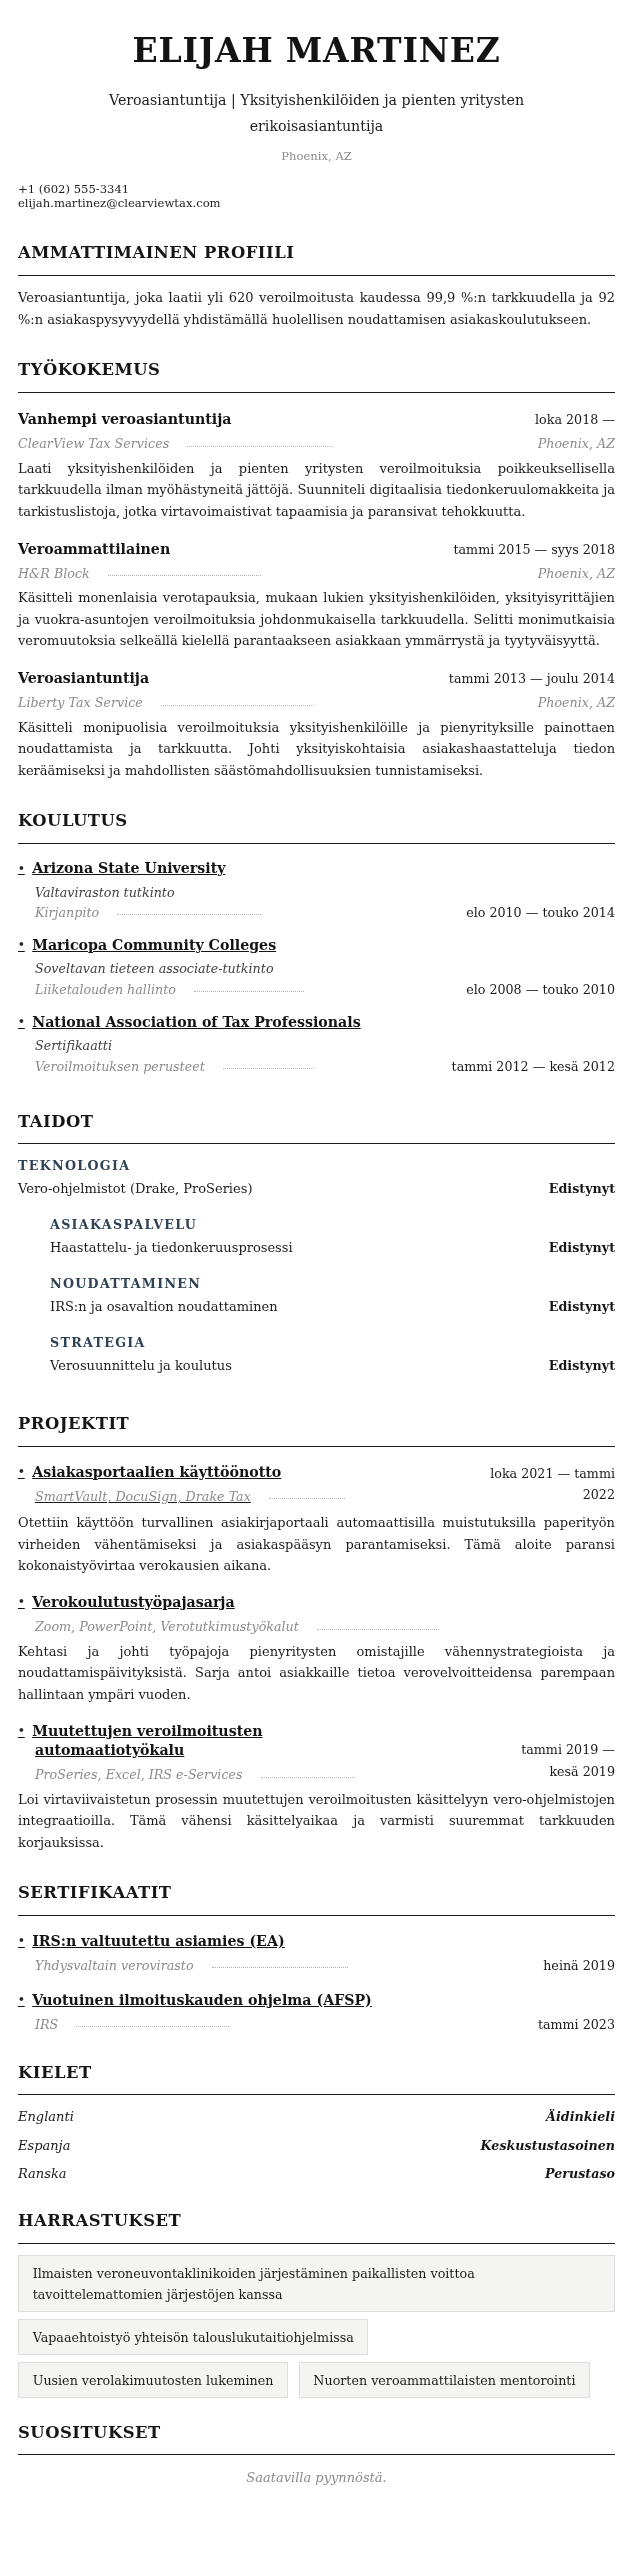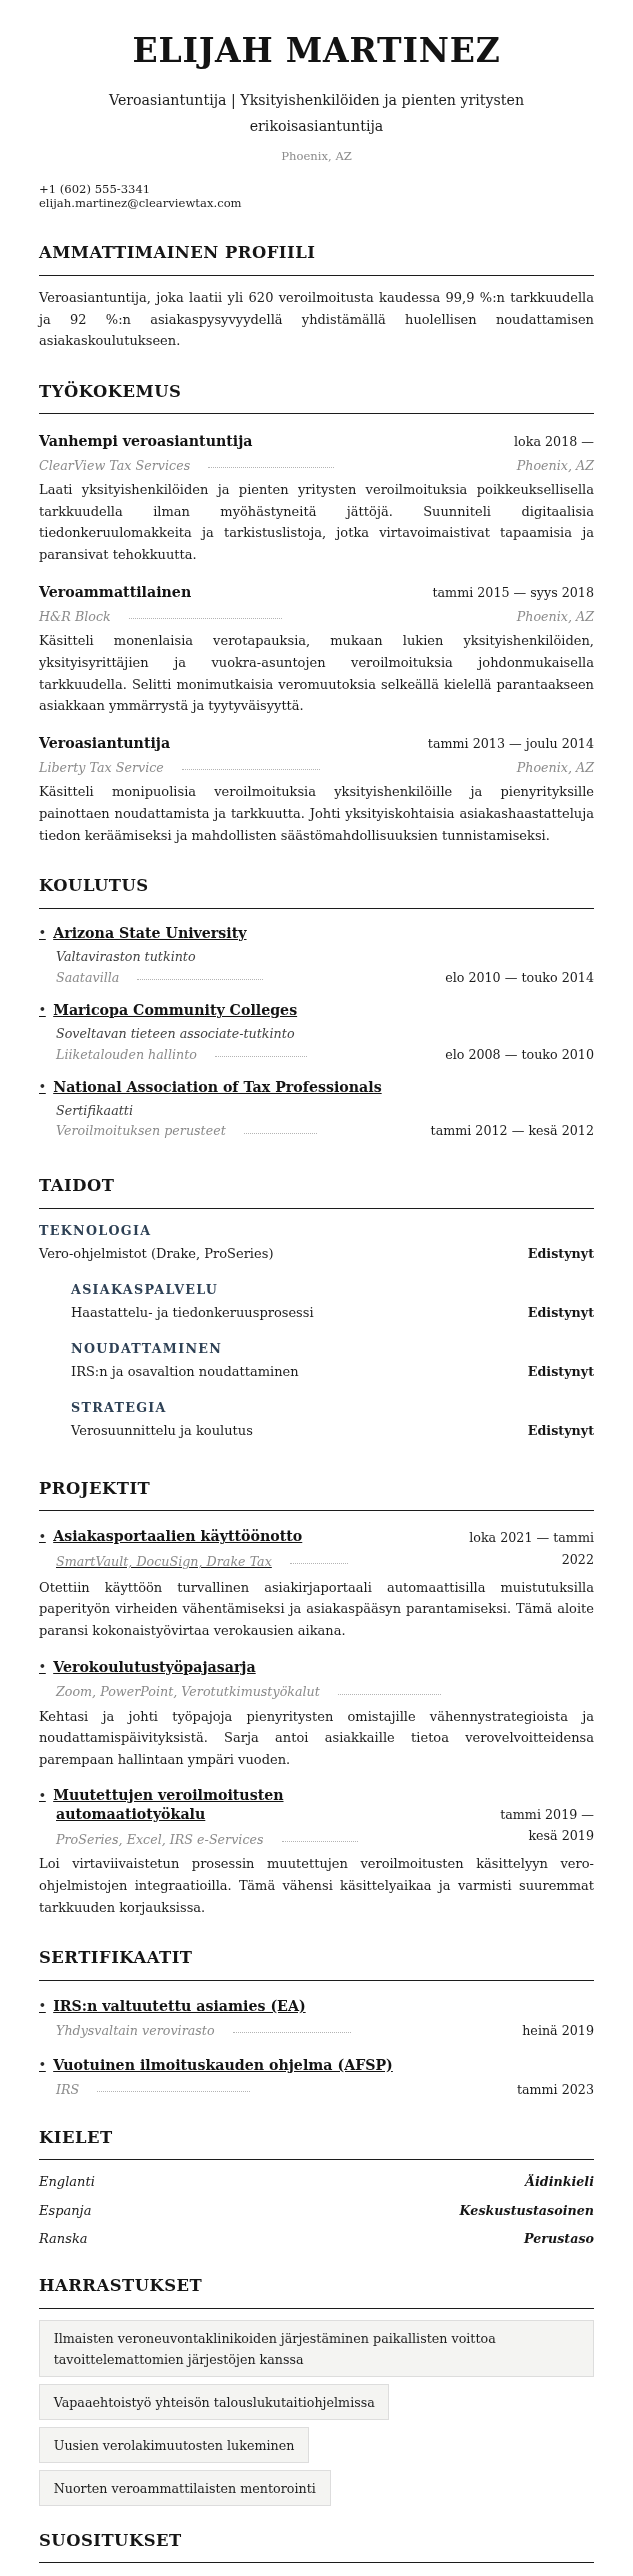--- a/index.html
+++ b/index.html
@@ -1,18 +1,18 @@
 <!DOCTYPE html>
 <html style="font-size:8.4px"><head>
 <meta charset="utf-8">
 <style>
   * { margin:0; padding:0; box-sizing:border-box; }
   html,body { background:#ffffff; }
   body { font-family:"DejaVu Serif","Liberation Serif",serif; color:#191919; }
-  .page { width:633px; height:2576px; margin:0 auto; background:#fff; padding:0 39px; overflow:hidden; }
+  .page { width:633px; height:2576px; margin:0 auto; background:#fff; padding:0 18px; overflow:hidden; }
 
   
   .name { margin-top:31px; text-align:center; font-size:33px; font-weight:700; letter-spacing:0.8px; color:#131313; line-height:1.2; }
   .subtitle { margin:16px auto 0; max-width:422px; text-align:center; font-size:14.2px; line-height:26px; color:#1c1c1c; }
   .headloc { margin-top:10.6px; text-align:center; font-size:11.6px; color:#8b8b8b; }
   .contact { margin-top:19px; display:flex; justify-content:space-between; align-items:baseline; font-size:11.6px; color:#1d1d1d;flex-direction:column; }
 
   
   .section { margin-top:31px; }
   .section-heading { font-size:16.4px; font-weight:700; letter-spacing:0.5px; color:#161616; line-height:1.15; }
@@ -153,21 +153,21 @@
   </section>
 
   <section class="section">
     <h2 class="section-heading">KOULUTUS</h2>
     <hr class="section-rule">
 
     <div class="edu">
       <h3 class="entry-title bul-title"><span class="bullet">•</span><span>Arizona State University</span></h3>
       <div class="degree">Valtaviraston tutkinto</div>
       <div class="meta-row">
-        <span class="meta-left">Saatavilla</span>
+        <span class="meta-left">Kirjanpito</span>
         <span class="leader"></span>
         <span class="gapflex"></span>
         <span class="dates">elo 2010 — touko 2014</span>
       </div>
     </div>
 
     <div class="edu">
       <h3 class="entry-title bul-title"><span class="bullet">•</span><span>Maricopa Community Colleges</span></h3>
       <div class="degree">Soveltavan tieteen associate-tutkinto</div>
       <div class="meta-row">

